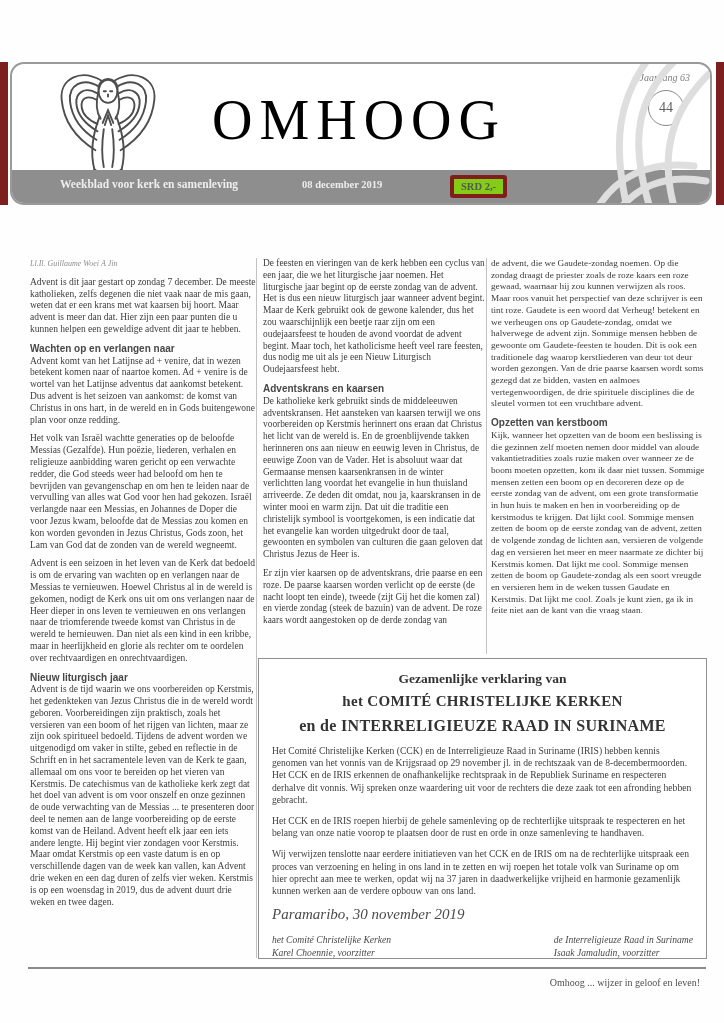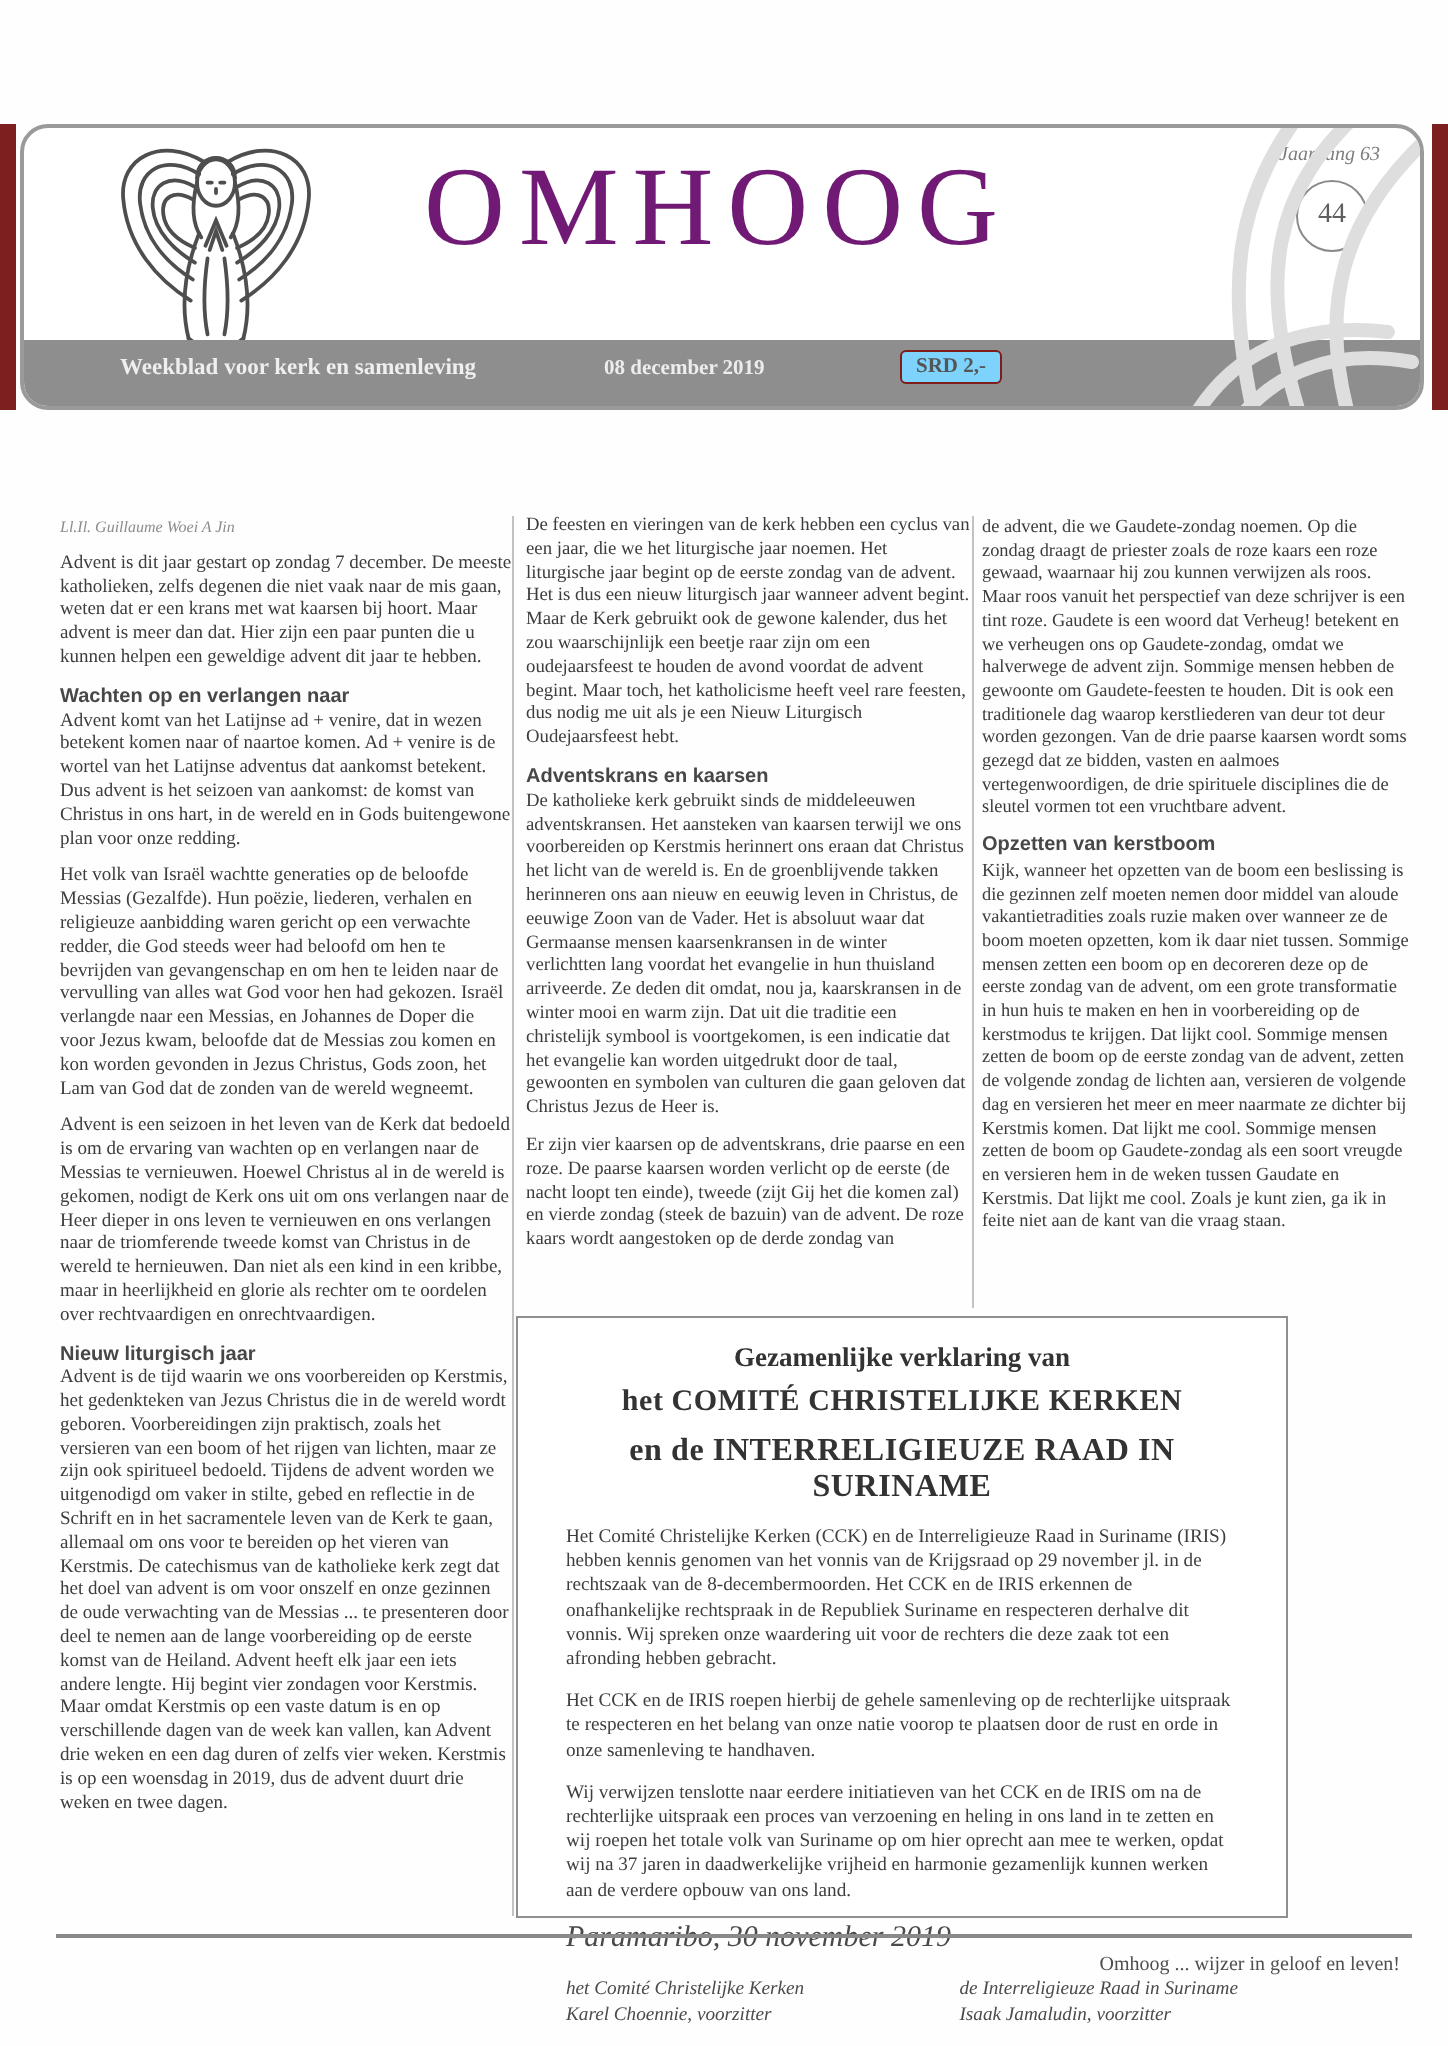--- a/index.html
+++ b/index.html
@@ -6,54 +6,54 @@
   .page{position:relative;width:724px;height:1023px;margin:0 auto;background:#fefefe;
         font-family:"Liberation Serif", serif;color:#3c3c3c;overflow:hidden;}
 
   
   .edge-bar{position:absolute;top:62px;height:143px;width:8px;background:#7d1f1f;}
   .edge-bar.left{left:0;} .edge-bar.right{right:0;}
 
   
   .masthead{position:absolute;left:10px;top:62px;width:702px;height:143px;background:#fff;
             border:2px solid #9a9a9a;border-radius:14px;box-sizing:border-box;overflow:hidden;}
-  .mast-title{position:absolute;left:200px;top:12px;font-size:56px;line-height:56px;color:#701a75;
+  .mast-title{position:absolute;left:200px;top:28px;font-size:56px;line-height:56px;color:#000000;
               letter-spacing:7px;font-family:"Liberation Serif", serif;}
   .mast-sub{position:absolute;left:205px;top:78px;font-size:21px;color:#787878;
             font-family:"Liberation Sans", sans-serif;letter-spacing:1px;}
   .jaargang{position:absolute;right:20px;top:8px;font-size:10px;font-style:italic;color:#7d7d7d;}
   .issue-circle{position:absolute;right:26px;top:26px;width:34px;height:34px;border:1.5px solid #8a8a8a;
                 border-radius:50%;text-align:center;line-height:34px;font-size:14px;color:#5f5f5f;background:#fff;}
   .angel{position:absolute;left:42px;top:2px;width:108px;height:118px;}
   .gray-bar{position:absolute;left:0;bottom:0;width:100%;height:33px;background:#8e8e8e;font-weight:bold;}
   .gray-bar .tagline{position:absolute;left:48px;top:8px;font-size:11.5px;color:#efefef;}
   .gray-bar .issue-date{position:absolute;left:290px;top:9px;font-size:10.5px;color:#ededed;}
-  .price-pill{position:absolute;left:438px;top:5px;background:#7dd3fc;border:1px solid #7f1d1d;
+  .price-pill{position:absolute;left:438px;top:5px;background:#84cc16;border:4px solid #7f1d1d;
               border-radius:3px;padding:2px 7px;font-size:10.5px;color:#555;}
   .wings-mark{position:absolute;right:-12px;top:0;width:190px;height:143px;}
 
   
   .headline{position:absolute;left:30px;top:213px;margin:0;font-size:22px;font-weight:bold;
             color:#7b2121;letter-spacing:0.3px;font-family:"Liberation Serif", serif;}
 
   
   .col{position:absolute;top:258px;overflow:hidden;}
   .col-1{left:30px;width:226px;height:704px;font-size:9.5px;line-height:11.8px;}
   .col-2{left:263px;width:222px;height:398px;font-size:9.4px;line-height:11.8px;}
   .col-3{left:491px;width:215px;height:398px;font-size:9.2px;line-height:11.7px;}
   .col p{margin:0 0 7px;}
   .col h3{font-family:"Liberation Sans", sans-serif;font-size:10px;color:#474747;margin:4px 0 1px;}
   .byline{font-size:8px;font-style:italic;color:#8c8c8c;margin:0 0 13px;}
   .vsep{position:absolute;top:258px;width:1px;height:396px;background:#c2c2c2;}
   .vsep.s1{left:256px;height:700px;}
   .vsep.s2{left:486px;}
 
   
-  .statement{position:absolute;left:258px;top:658px;width:386px;height:301px;box-sizing:border-box;
-             border:1.5px solid #8f8f8f;background:#fff;padding:10px 24px 0;}
+  .statement{position:absolute;left:258px;top:658px;width:449px;height:301px;box-sizing:border-box;
+             border:1.5px solid #8f8f8f;background:#fff;padding:10px 13px 0;}
   .st-t1{text-align:center;font-weight:bold;color:#333;font-size:13.5px;margin:2px 0 6px;}
   .st-t2{text-align:center;font-weight:bold;color:#333;font-size:15px;margin:0 0 7px;letter-spacing:0.3px;}
   .st-t3{text-align:center;font-weight:bold;color:#333;font-size:16px;margin:0 0 10px;letter-spacing:0.3px;}
   .statement p.body{font-size:9.6px;line-height:12.2px;margin:0 0 9px;color:#3e3e3e;}
   .st-date{font-size:15px;font-style:italic;color:#4a4a4a;margin:2px 0 10px;}
   .sig-grid{display:flex;justify-content:space-between;font-size:9.6px;font-style:italic;color:#4a4a4a;}
   .sig-grid .sig div{line-height:13px;}
 
   
   .footer-rule{position:absolute;left:28px;top:967px;width:678px;height:2px;background:#8a8a8a;}

